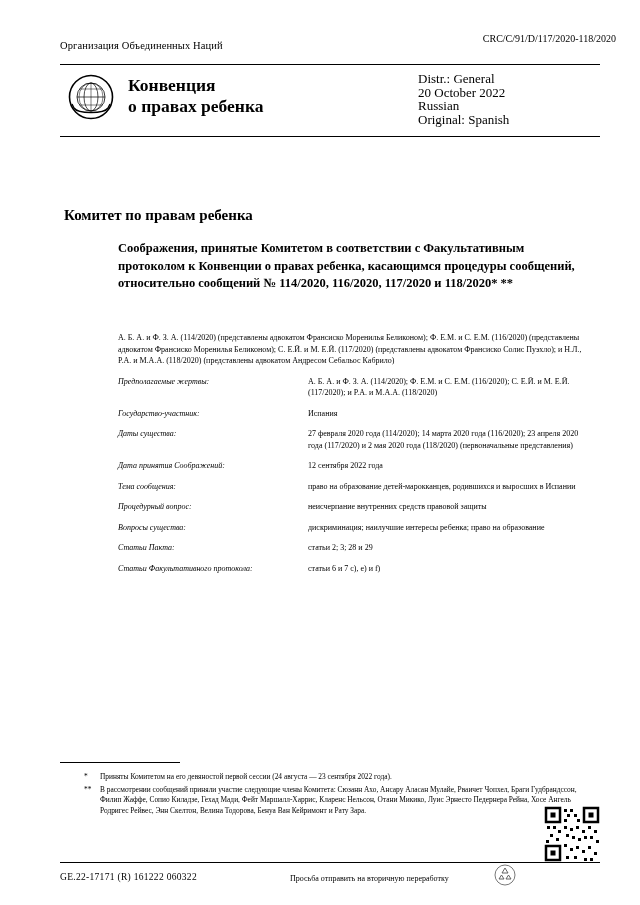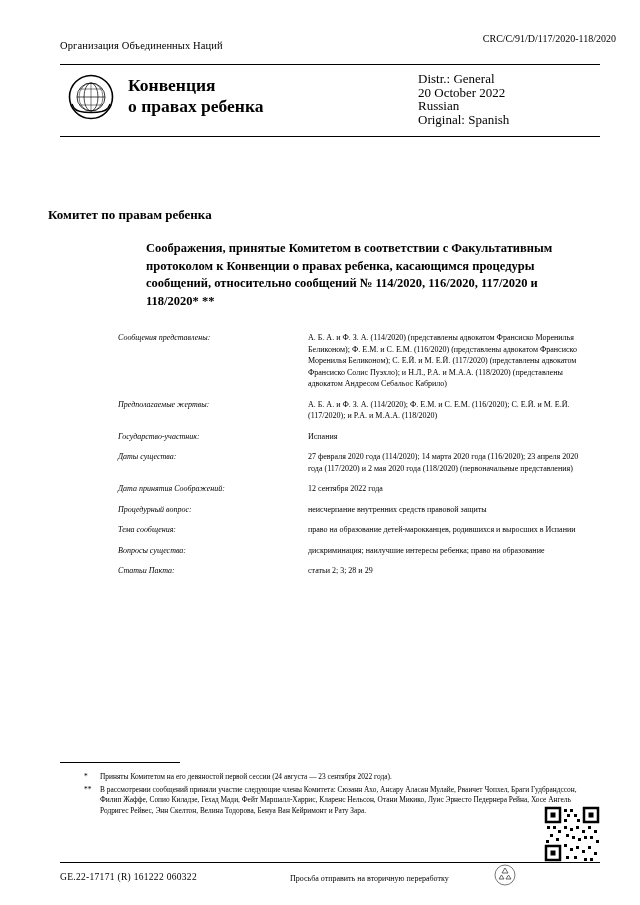--- a/index.html
+++ b/index.html
@@ -87,34 +87,33 @@
     position: absolute;
     left: 60px;
     right: 40px;
     top: 136px;
     border-top: 1.2px solid #000;
   }
 
   
   .committee {
     position: absolute;
-    left: 48px;
+    left: 64px;
     top: 207px;
-    font-size: 13px;
+    font-size: 15px;
     font-weight: bold;
   }
   .main-title {
     position: absolute;
     left: 118px;
     right: 48px;
     top: 240px;
     font-size: 12.5px;
     line-height: 17.5px;
     font-weight: bold;
-    margin-left: 28px;
   }
 
   
   .meta {
     position: absolute;
     left: 118px;
     top: 332px;
     right: 48px;
     font-size: 8px;
   }
@@ -240,54 +239,57 @@
     </div>
   </div>
 
   <div class="rule-under-title"></div>
 
   <div class="committee">Комитет по правам ребенка</div>
   <div class="main-title">Соображения, принятые Комитетом в соответствии с Факультативным протоколом к Конвенции о правах ребенка, касающимся процедуры сообщений, относительно сообщений № 114/2020, 116/2020, 117/2020 и 118/2020* **</div>
 
   <div class="meta">
     <div class="meta-row">
-      <div class="meta-label">Сообщения представлены:</div>
       <div class="meta-value">А. Б. А. и Ф. З. А. (114/2020) (представлены адвокатом Франсиско Моренилья Беликоном); Ф. Е.М. и С. Е.М. (116/2020) (представлены адвокатом Франсиско Моренилья Беликоном); С. Е.Й. и М. Е.Й. (117/2020) (представлены адвокатом Франсиско Солис Пуэхло); и Н.Л., Р.А. и М.А.А. (118/2020) (представлены адвокатом Андресом Себальос Кабрило)</div>
     </div>
     <div class="meta-row">
       <div class="meta-label">Предполагаемые жертвы:</div>
       <div class="meta-value">А. Б. А. и Ф. З. А. (114/2020); Ф. Е.М. и С. Е.М. (116/2020); С. Е.Й. и М. Е.Й. (117/2020); и Р.А. и М.А.А. (118/2020)</div>
     </div>
     <div class="meta-row">
       <div class="meta-label">Государство-участник:</div>
       <div class="meta-value">Испания</div>
     </div>
     <div class="meta-row">
       <div class="meta-label">Даты существа:</div>
       <div class="meta-value">27 февраля 2020 года (114/2020); 14 марта 2020 года (116/2020); 23 апреля 2020 года (117/2020) и 2 мая 2020 года (118/2020) (первоначальные представления)</div>
     </div>
     <div class="meta-row">
       <div class="meta-label">Дата принятия Соображений:</div>
       <div class="meta-value">12 сентября 2022 года</div>
     </div>
     <div class="meta-row">
+      <div class="meta-label">Тема сообщения:</div>
+      <div class="meta-value">право на образование детей-марокканцев, родившихся и выросших в Испании</div>
+    </div>
+    <div class="meta-row">
       <div class="meta-label">Процедурный вопрос:</div>
       <div class="meta-value">неисчерпание внутренних средств правовой защиты</div>
     </div>
     <div class="meta-row">
-      <div class="meta-label">Тема сообщения:</div>
-      <div class="meta-value">право на образование детей-марокканцев, родившихся и выросших в Испании</div>
-    </div>
-    <div class="meta-row">
       <div class="meta-label">Вопросы существа:</div>
       <div class="meta-value">дискриминация; наилучшие интересы ребенка; право на образование</div>
     </div>
     <div class="meta-row">
       <div class="meta-label">Статьи Пакта:</div>
       <div class="meta-value">статьи 2; 3; 28 и 29</div>
+    </div>
+    <div class="meta-row">
+      <div class="meta-label">Статьи Факультативного протокола:</div>
+      <div class="meta-value">статьи 6 и 7 c), e) и f)</div>
     </div>
   </div>
 
   <div class="fn-rule"></div>
   <div class="footnotes">
     <div class="fn">
       <div class="fn-mark">*</div>
       <div class="fn-text">Приняты Комитетом на его девяностой первой сессии (24 августа — 23 сентября 2022 года).</div>
     </div>
     <div class="fn">

